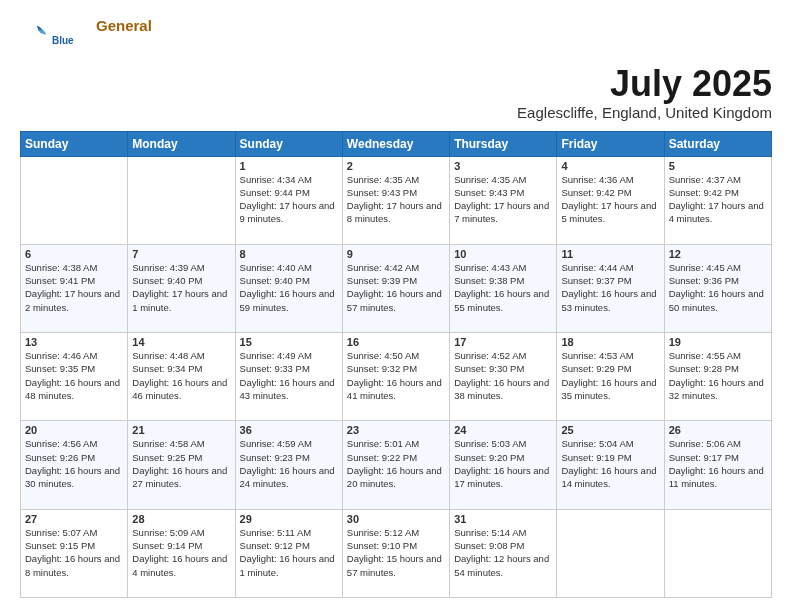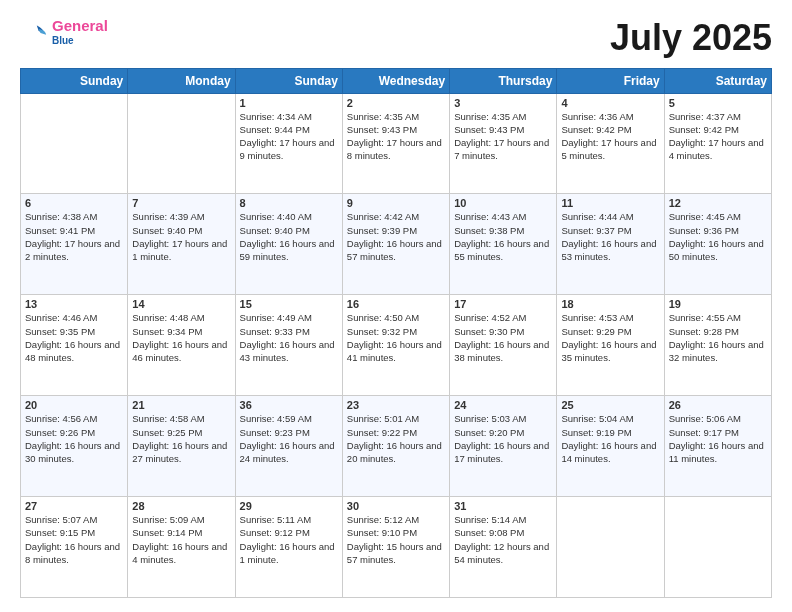--- a/index.html
+++ b/index.html
@@ -29,33 +29,35 @@
       gap: 4px;
     }
     .logo-text {
       display: flex;
       flex-direction: column;
       line-height: 1.1;
     }
     .logo-general {
       font-size: 15px;
       font-weight: bold;
-      color: #ec4899;
+      color: #a16207;
+      margin-left: 44px;
     }
     .logo-blue {
       font-size: 10px;
       font-weight: bold;
       color: #1a5fa8;
     }
     .logo-icon {
       width: 28px;
       height: 28px;
     }
     .title-block {
       text-align: right;
+      margin-top: 46px;
     }
     .main-title {
       font-size: 36px;
       font-weight: bold;
       color: #1a1a1a;
       line-height: 1.1;
     }
     .subtitle {
       font-size: 15px;
       color: #333;
@@ -66,21 +68,21 @@
       border-collapse: collapse;
       width: 100%;
       table-layout: fixed;
     }
     .calendar th {
       background-color: #2979c0;
       color: #fff;
       font-size: 12px;
       font-weight: bold;
       padding: 5px 4px;
-      text-align: right;
+      text-align: left;
       border: 1px solid #2166a8;
     }
     .calendar td {
       vertical-align: top;
       border: 1px solid #ccc;
       padding: 3px 4px;
       font-size: 9.5px;
       color: #333;
       height: 82px;
     }
@@ -116,20 +118,21 @@
         <path d="M18 8 C18 8 24 10 26 16 L20 14 Z" fill="#1a5fa8"></path>
         <path d="M20 12 C20 12 27 12 28 18 L22 16 Z" fill="#4a9fd4"></path>
       </svg>
       <div class="logo-text">
         <span class="logo-general">General</span>
         <span class="logo-blue">Blue</span>
       </div>
     </div>
     <div class="title-block">
       <div class="main-title">July 2025</div>
+      <div class="subtitle">Eaglescliffe, England, United Kingdom</div>
     </div>
   </div>
 
   <table class="calendar">
     <thead>
       <tr>
         <th>Sunday</th>
         <th>Monday</th>
         <th>Sunday</th>
         <th>Wednesday</th>

